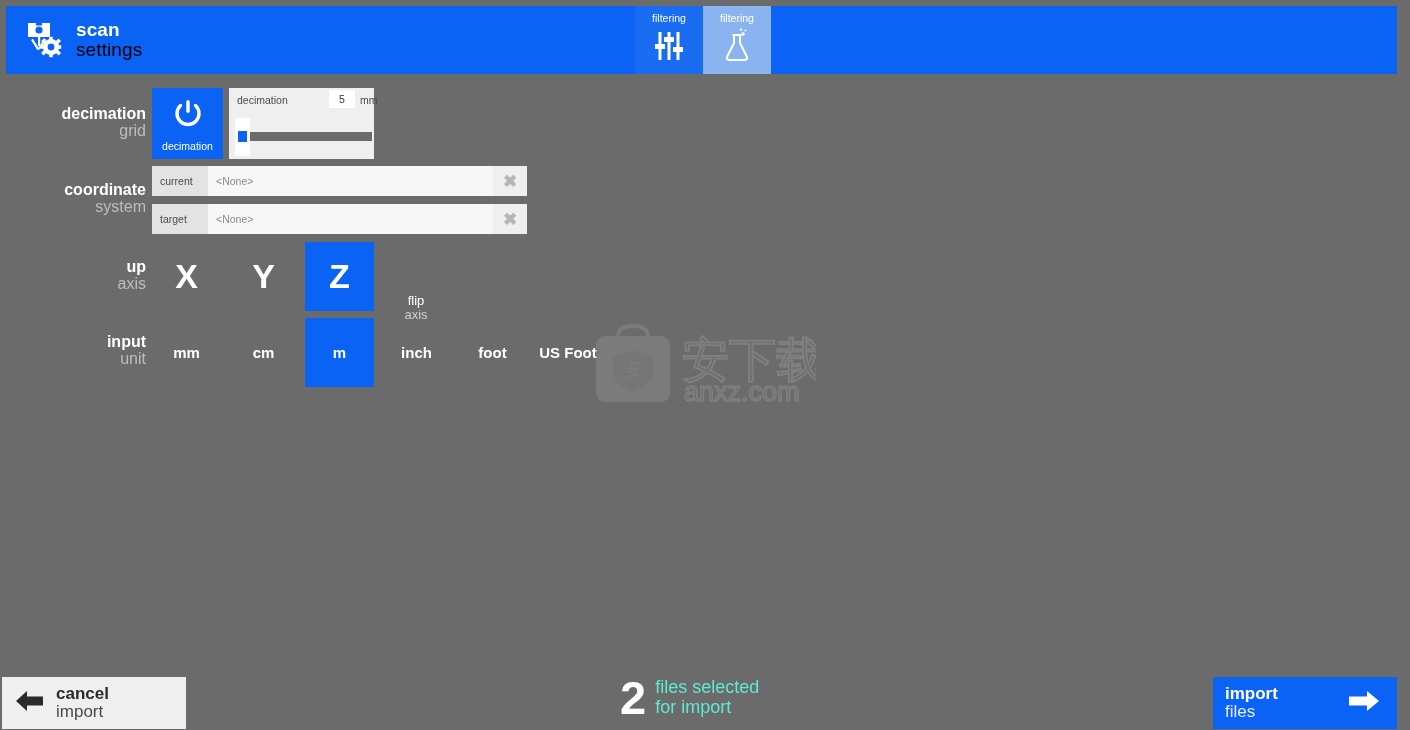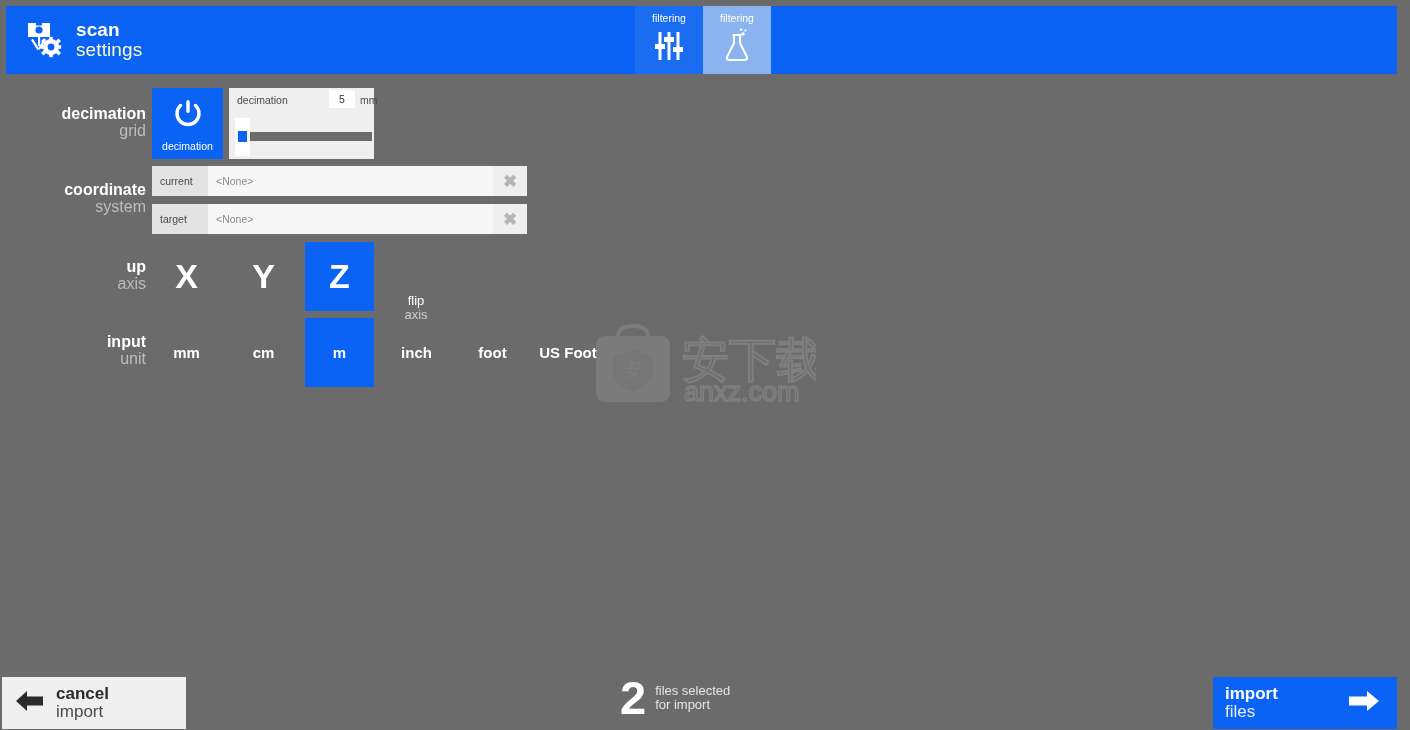--- a/index.html
+++ b/index.html
@@ -13,21 +13,21 @@
 
   
   .header {
     position: absolute; left: 6px; top: 6px; width: 1391px; height: 68px;
     background: #0a63f5; display: flex; align-items: stretch;
   }
   .header-brand { display: flex; align-items: center; padding-left: 16px; flex: 1; }
   .brand-icon { width: 42px; height: 42px; margin-right: 12px; flex: none; }
   .brand-text { line-height: 1.04; }
   .brand-l1 { font-size: 19px; font-weight: bold; color: #ffffff; letter-spacing: .1px; }
-  .brand-l2 { font-size: 19px; font-weight: normal; color: #fef9c3; letter-spacing: .1px; }
+  .brand-l2 { font-size: 19px; font-weight: normal; color: #000000; letter-spacing: .1px; }
 
   .tabs { position: absolute; left: 629px; top: 0; height: 68px; display: flex; }
   .tab {
     width: 68px; height: 68px; position: relative;
     display: flex; flex-direction: column; align-items: center; justify-content: flex-start;
     padding-top: 6px; cursor: pointer;
   }
   .tab.inactive { background: #1a6df0; }
   .tab.active { background: #8ab4f0; }
   .tab-label { font-size: 10.5px; color: #ffffff; margin-bottom: 2px; }
@@ -107,21 +107,21 @@
   }
   .btn-cancel svg { width: 34px; height: 26px; margin: 0 10px 0 10px; flex: none; }
   .btn-cancel .t1 { font-size: 17px; font-weight: bold; color: #2b2b2b; line-height: 1.05; }
   .btn-cancel .t2 { font-size: 17px; color: #4a4a4a; line-height: 1.05; }
 
   .counter {
     position: absolute; left: 620px; top: 676px; display: flex; align-items: center;
   }
   .counter-num { font-size: 47px; font-weight: bold; color: #ffffff; line-height: .92; margin-right: 9px; }
   .counter-txt { line-height: 1.08; }
-  .counter-txt div { font-size: 13px; color: #e5e5e5; }
+  .counter-txt div { font-size: 18px; color: #5eead4; }
 
   .btn-import {
     position: absolute; left: 1213px; top: 677px; width: 184px; height: 52px;
     background: #0a63f5; display: flex; align-items: center;
     justify-content: space-between; padding: 0 14px 0 12px; cursor: pointer;
   }
   .btn-import .t1 { font-size: 17px; font-weight: bold; color: #ffffff; line-height: 1.05; }
   .btn-import .t2 { font-size: 17px; color: #e6eeff; line-height: 1.05; }
   .btn-import svg { width: 38px; height: 28px; flex: none; }
 </style>

